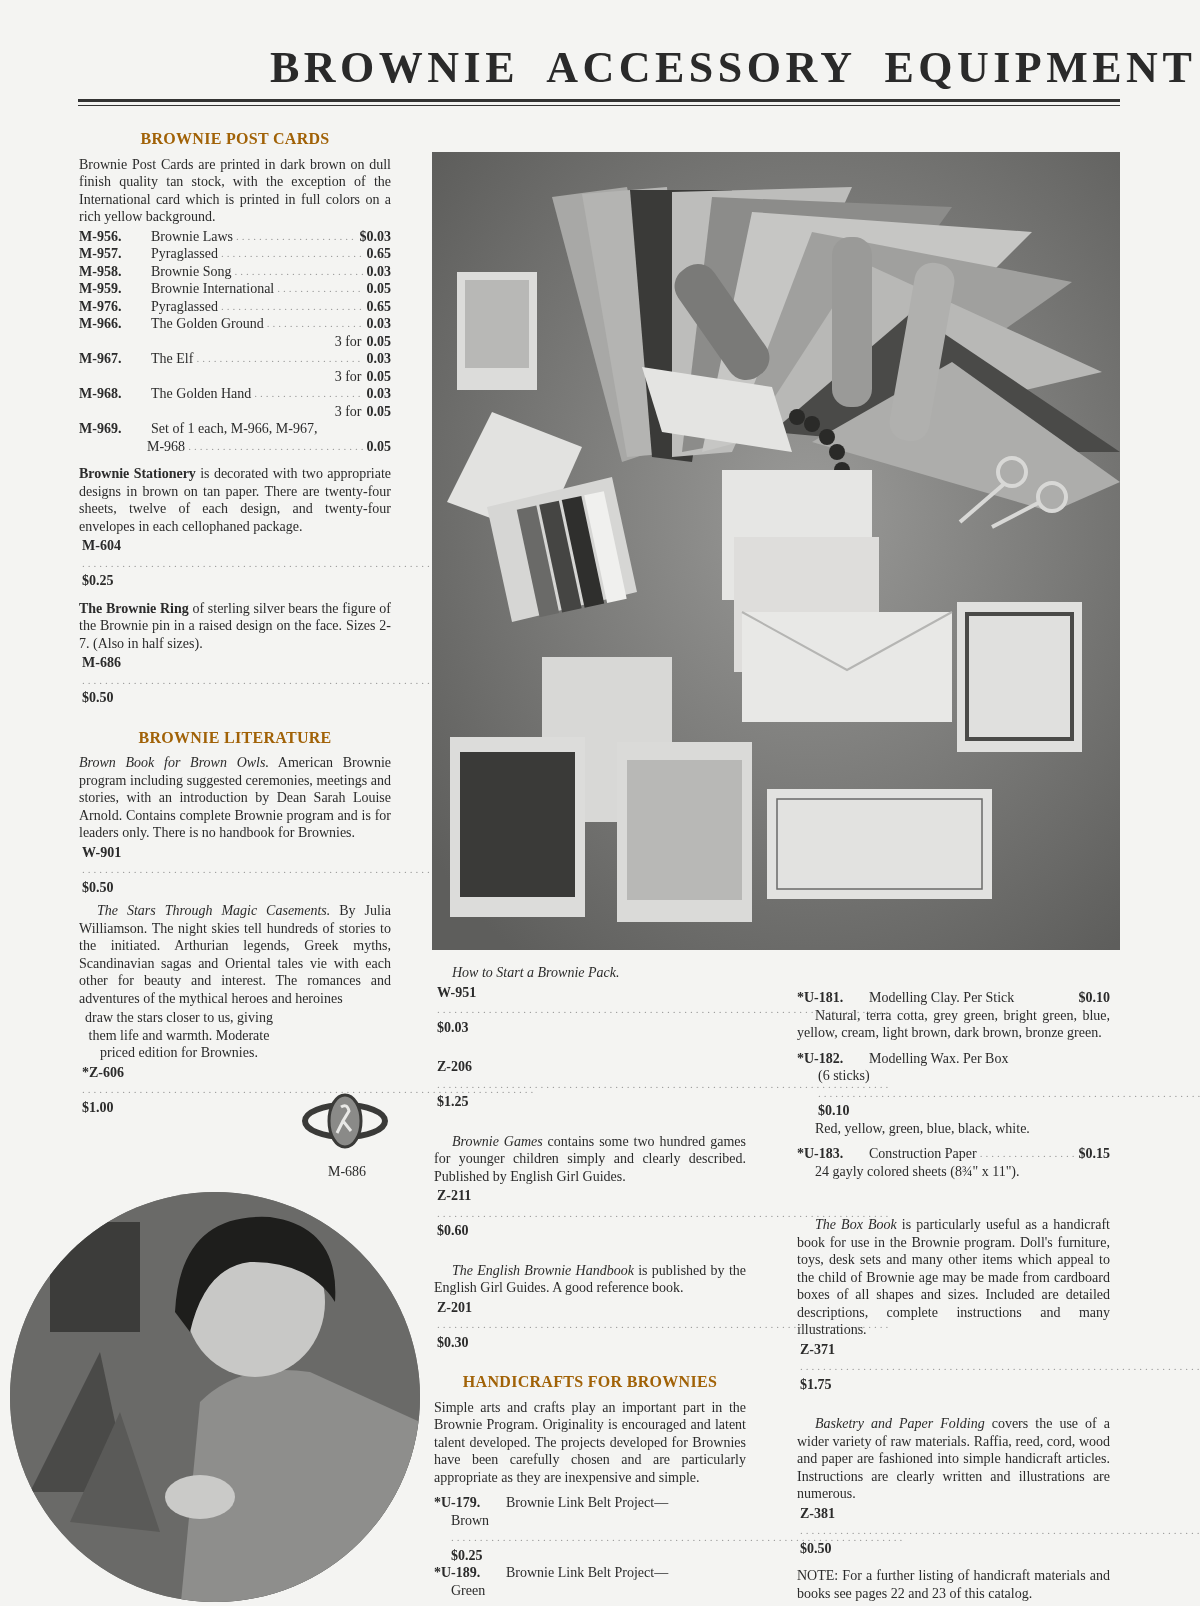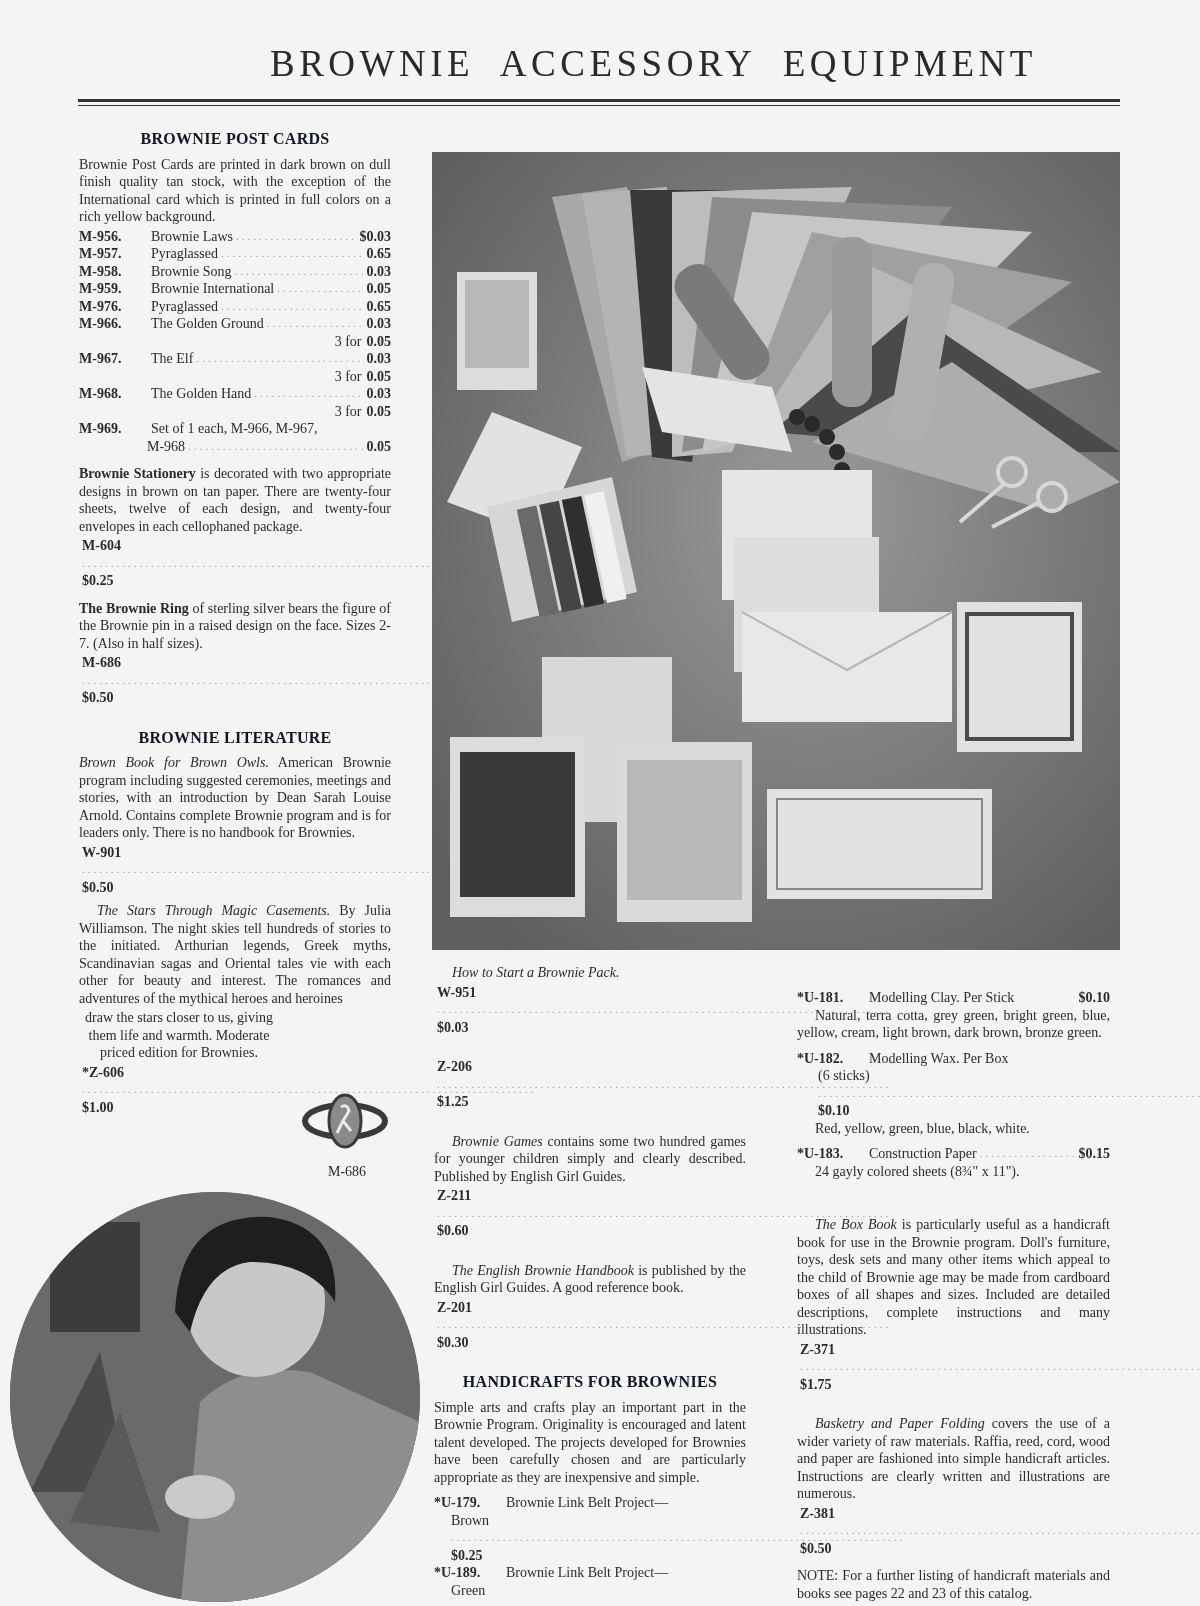--- a/index.html
+++ b/index.html
@@ -6,35 +6,35 @@
   html, body { width: 1200px; height: 1606px; }
   body {
     background: #f4f4f2;
     color: #2b2b2b;
     font-family: "Liberation Serif", "DejaVu Serif", serif;
     position: relative;
     overflow: hidden;
   }
   .page-title {
     position: absolute; left: 270px; top: 42px;
-    font-size: 37px; letter-spacing: 4.5px; font-weight: normal;
+    font-size: 44px; letter-spacing: 4.5px; font-weight: bold;
     color: #2a2a2a; word-spacing: 14px;
   }
   .rule { position: absolute; left: 78px; width: 1042px; background: #333; }
   .rule.r1 { top: 99px; height: 3px; }
   .rule.r2 { top: 105px; height: 1px; }
 
   .col { position: absolute; font-size: 14px; line-height: 17.5px; }
   .col-left { left: 79px; top: 130px; width: 312px; }
   .col-mid  { left: 434px; top: 964px; width: 312px; }
   .col-right{ left: 797px; top: 989px; width: 313px; }
 
   h2.section {
     font-size: 16px; font-weight: bold; text-align: center; letter-spacing: 0.3px;
-    margin-bottom: 8px; color: #0f172a;
+    margin-bottom: 8px; color: #a16207;
   }
   p.body { text-align: justify; margin-bottom: 2px; }
   p.indent { text-indent: 18px; }
   .bold { font-weight: bold; }
   .it { font-style: italic; }
 
   .item { display: flex; align-items: flex-start; white-space: nowrap; }
   .item .code { font-weight: bold; width: 72px; flex: none; }
   .item .name { flex: none; }
   .item .dots { flex: 1; overflow: hidden; color: #999; margin: 0 3px; letter-spacing: 3px; font-size: 11px; }

